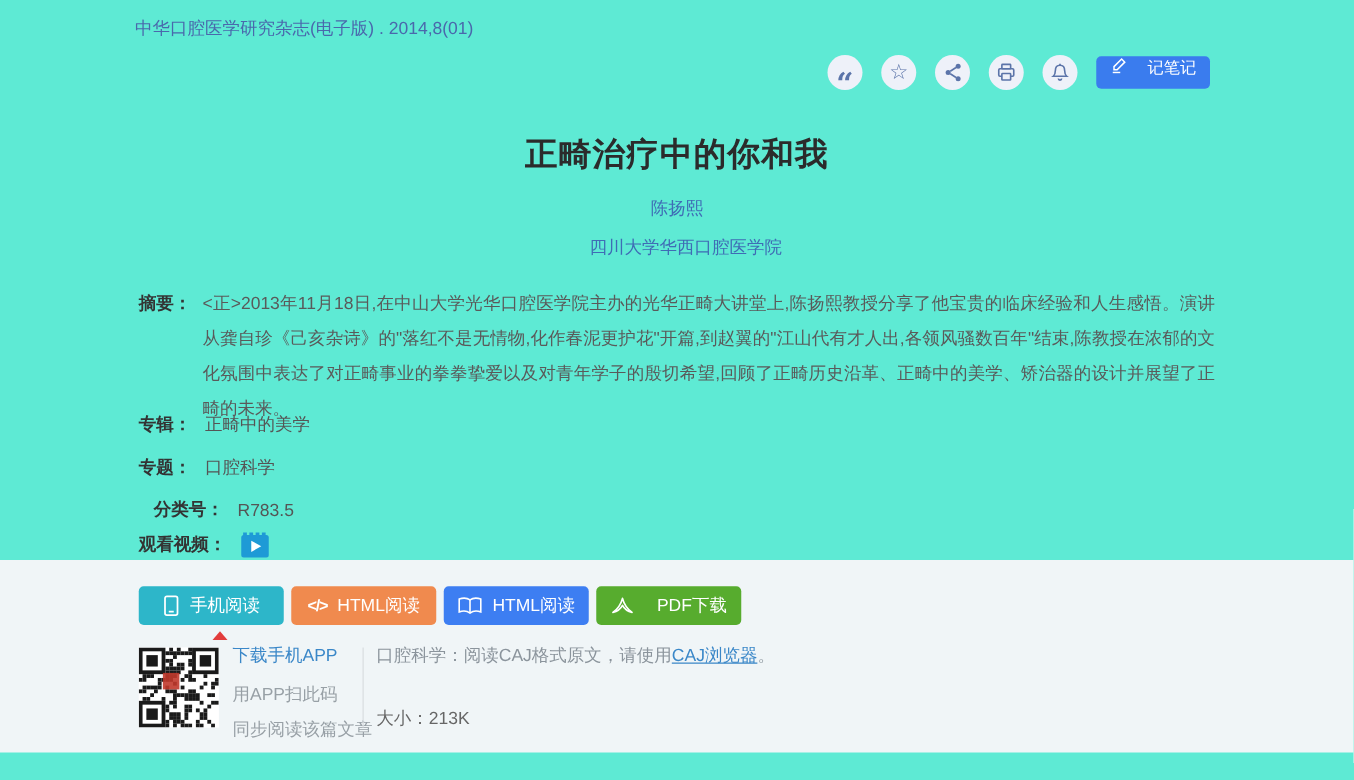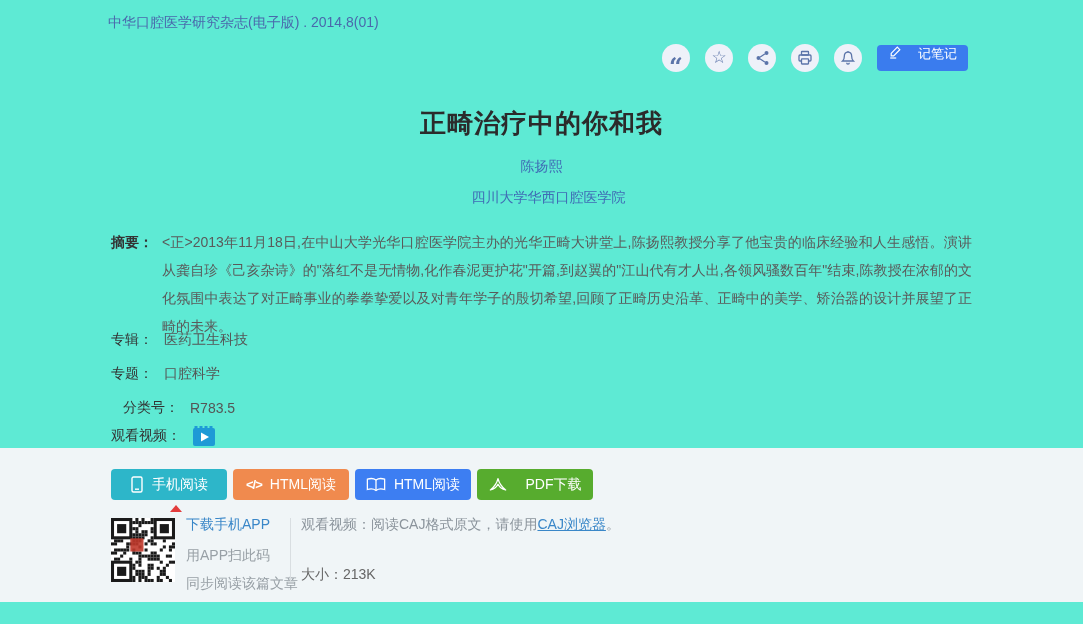--- a/index.html
+++ b/index.html
@@ -23,21 +23,21 @@
     font-size:26px; font-weight:bold; color:#2b2b2b; letter-spacing:1px; }
   .author { position:absolute; top:158px; left:0; width:100%; text-align:center;
     font-size:14px; color:#3f6cb5; cursor:pointer; }
   .affil  { position:absolute; top:189px; left:0; width:100%; text-align:center;
     font-size:14px; color:#3f6cb5; cursor:pointer;padding-left:14px; }
   .abstract { position:absolute; left:111px; top:228px; width:861px; display:flex; }
   .abstract .abs-label { font-weight:bold; color:#333; font-size:14px; line-height:28px;
     white-space:nowrap; margin-right:9px; }
   .abstract .abs-text { color:#5a5a5a; font-size:14px; line-height:28px; text-align:justify; flex:1; }
   .meta-row { position:absolute; left:111px; font-size:14px; display:flex; align-items:center; }
-  .meta-label { font-weight:normal; color:#333; margin-right:11px; white-space:nowrap; }
+  .meta-label { font-weight:bold; color:#333; margin-right:11px; white-space:nowrap; }
   .meta-value { color:#555; }
   .video-icon { display:inline-block; cursor:pointer; line-height:0; }
 
   
   .footer { position:absolute; left:0; top:448px; width:1083px; height:154px; background:#f0f5f7;text-decoration:underline; }
   .btn-row { position:absolute; left:111px; top:21px; display:flex; gap:6px; }
   .dl-btn { width:116px; height:31px; border:none; border-radius:4px; color:#fff; font-size:14px;
     display:flex; align-items:center; justify-content:center; gap:8px; cursor:pointer; }
   .code-glyph { font-weight:bold; font-size:13px; letter-spacing:-1px; }
   .tip-arrow { position:absolute; left:170px; top:57px; width:0; height:0;
@@ -113,21 +113,21 @@
   <div class="author">陈扬熙</div>
   <div class="affil">四川大学华西口腔医学院</div>
 
   <div class="abstract">
     <span class="abs-label">摘要：</span>
     <span class="abs-text">&lt;正&gt;2013年11月18日,在中山大学光华口腔医学院主办的光华正畸大讲堂上,陈扬熙教授分享了他宝贵的临床经验和人生感悟。演讲从龚自珍《己亥杂诗》的"落红不是无情物,化作春泥更护花"开篇,到赵翼的"江山代有才人出,各领风骚数百年"结束,陈教授在浓郁的文化氛围中表达了对正畸事业的拳拳挚爱以及对青年学子的殷切希望,回顾了正畸历史沿革、正畸中的美学、矫治器的设计并展望了正畸的未来。</span>
   </div>
 
   <div class="meta-row" style="top:331px;">
     <span class="meta-label">专辑：</span>
-    <span class="meta-value">医药卫生科技</span>
+    <span class="meta-value">正畸中的美学</span>
   </div>
   <div class="meta-row" style="top:365px;">
     <span class="meta-label">专题：</span>
     <span class="meta-value">口腔科学</span>
   </div>
   <div class="meta-row" style="top:399px;margin-left:12px;">
     <span class="meta-label">分类号：</span>
     <span class="meta-value">R783.5</span>
   </div>
   <div class="meta-row" style="top:425px;">
@@ -325,18 +325,18 @@
       </div>
 
     <div class="app-col">
       <div class="app-link">下载手机APP</div>
       <div class="app-line">用APP扫此码</div>
       <div class="app-line">同步阅读该篇文章</div>
     </div>
 
     <div class="v-divider"></div>
 
-    <div class="tip-line"><span>观看视频：阅读CAJ格式原文，请使用</span><a>CAJ浏览器</a><span>。</span></div>
+    <div class="tip-line"><span>口腔科学：阅读CAJ格式原文，请使用</span><a>CAJ浏览器</a><span>。</span></div>
 
     <div class="stats-line2"><span>大小：</span><span>213K</span></div>
   </div>
 
 </div>
 
 </body></html>

